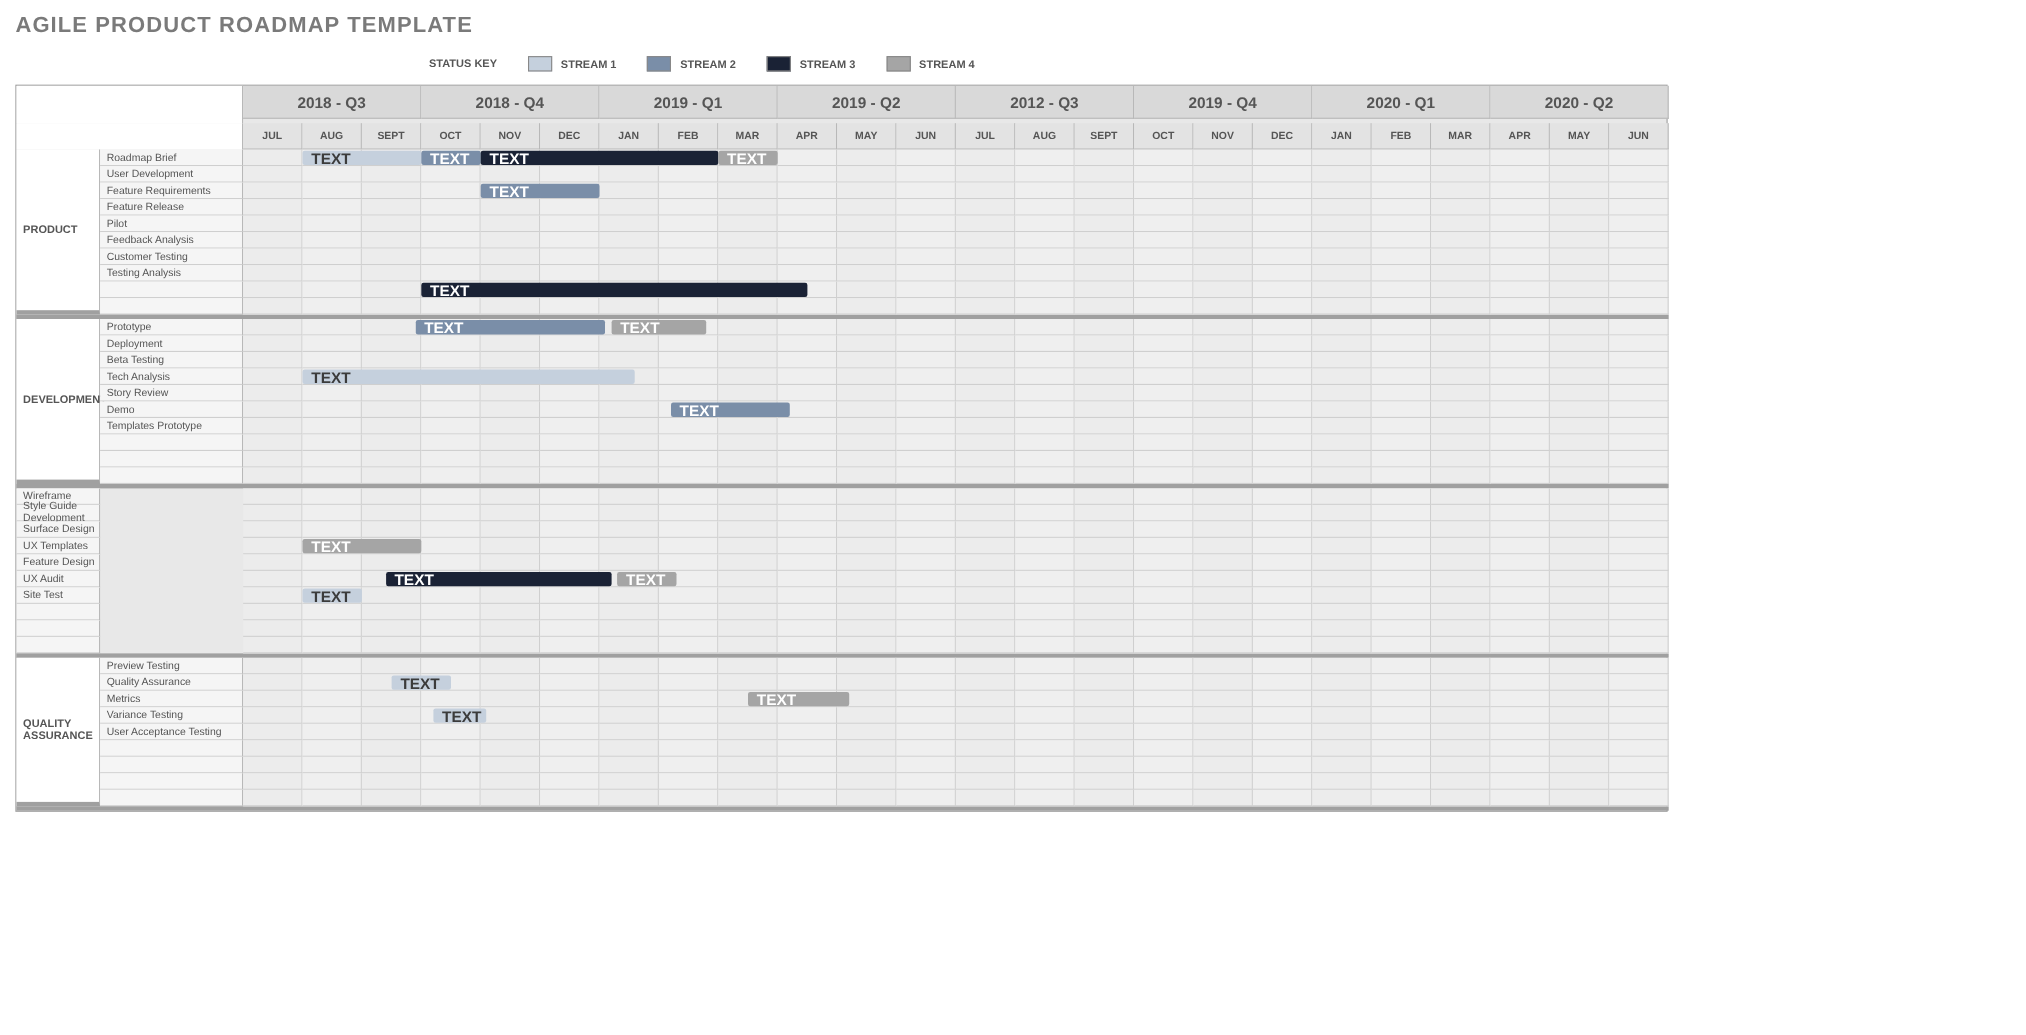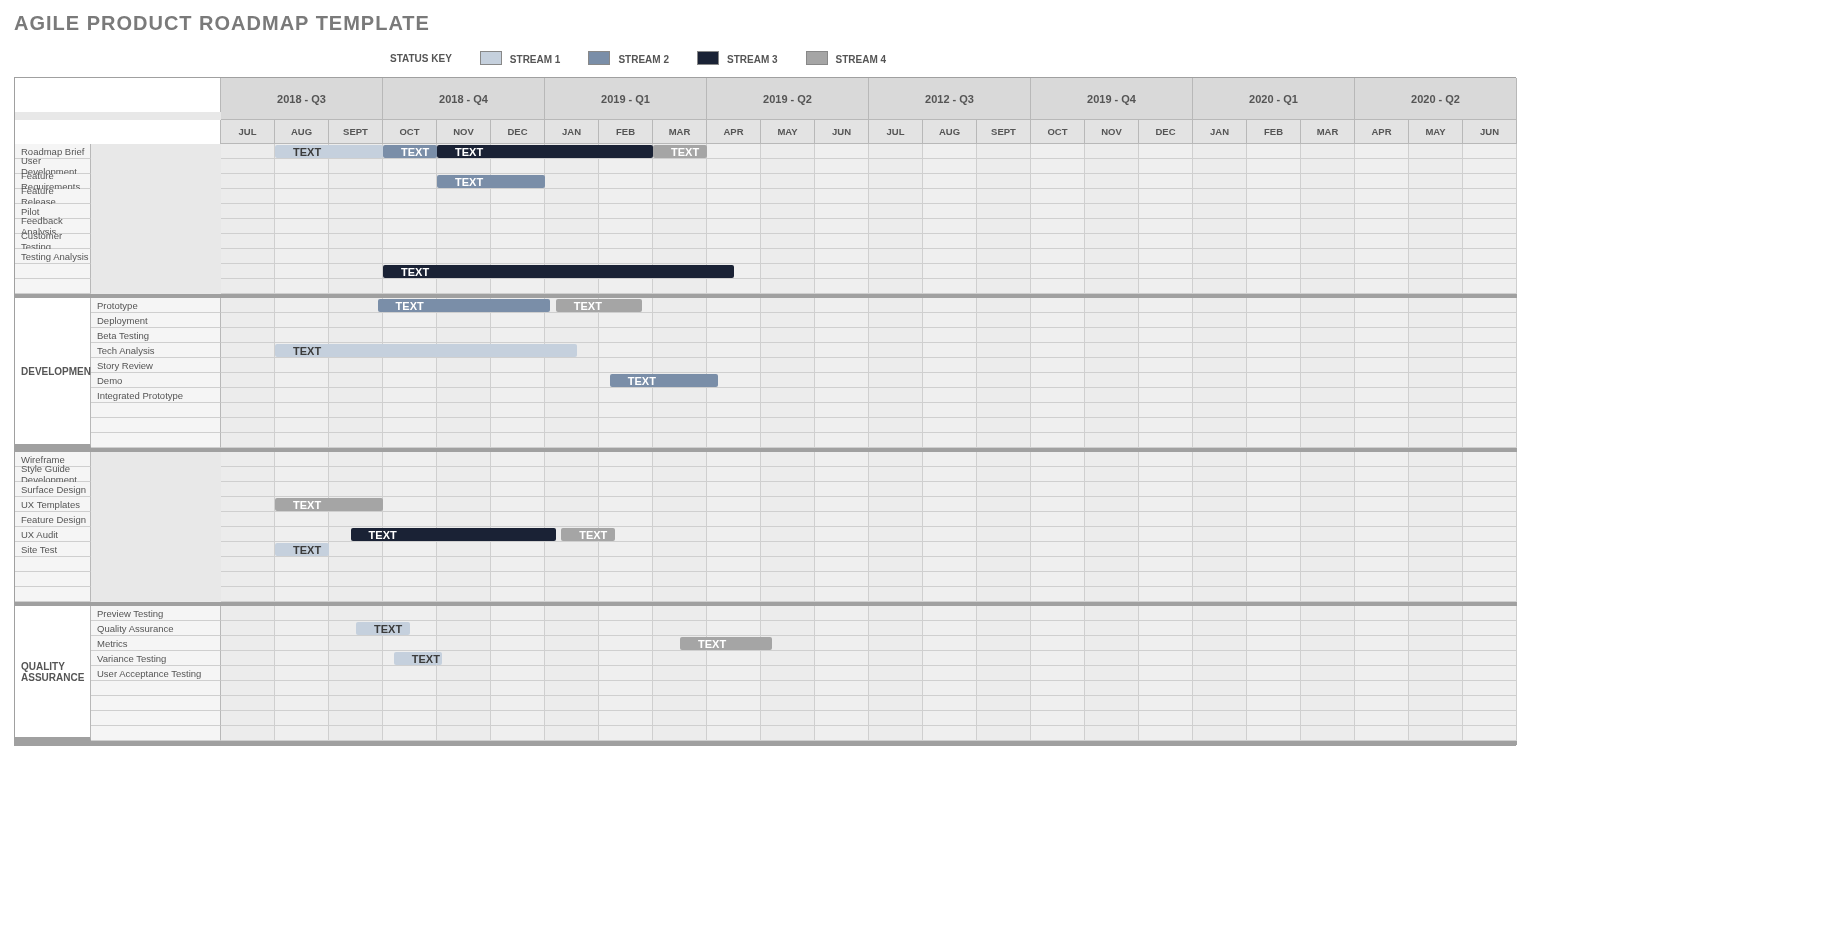--- a/index.html
+++ b/index.html
@@ -69,21 +69,21 @@
     background:var(--bg-grid);
     width:calc(var(--label-w) + var(--task-w) + 24*var(--cell-w));
   }
   .blank{background:#fff;border-right:1px solid var(--border-strong);}
   .hdr-q, .hdr-m{
     display:flex;align-items:center;justify-content:center;
     font-weight:700;
     border-right:1px solid var(--border-strong);
     border-bottom:1px solid var(--border-strong);
   }
-  .hdr-q{height:42px;background:var(--bg-hdr);font-size:11px;color:#555;}
+  .hdr-q{height:30px;background:var(--bg-hdr);font-size:14px;color:#555;}
   .hdr-m{height:24px;background:var(--bg-hdr2);font-size:9.5px;color:#555;}
   .sect-label{
     display:flex;align-items:center;justify-content:flex-start;
     padding-left:6px;
     background:var(--bg-sect);
     border-right:1px solid var(--border-strong);
     border-bottom:4px solid var(--border-heavy);
     font-weight:700;
     font-size:10px;
     color:#555;
@@ -114,22 +114,22 @@
   .timeline .grid{
     position:absolute;inset:0;
     display:grid;
     grid-template-columns:repeat(24, var(--cell-w));
   }
   .bar{
     position:absolute;
     top:1px;
     height:calc(var(--row-h) - 2px);
     display:flex;align-items:center;
-    padding-left:18px;
-    font-size:11px;
+    padding-left:8px;
+    font-size:14px;
     font-weight:700;
     border-radius:2px;
     white-space:nowrap;
   }
   .bar.s1{background:var(--stream1);color:#3b3b3b;}
   .bar.s2{background:var(--stream2);color:#fff;}
   .bar.s3{background:var(--stream3);color:#fff;}
   .bar.s4{background:var(--stream4);color:#fff;}
   .sect-sep{
     grid-column: 1 / -1;
@@ -192,20 +192,21 @@
     <div class="hdr-m">SEPT</div>
     <div class="hdr-m">OCT</div>
     <div class="hdr-m">NOV</div>
     <div class="hdr-m">DEC</div>
     <div class="hdr-m">JAN</div>
     <div class="hdr-m">FEB</div>
     <div class="hdr-m">MAR</div>
     <div class="hdr-m">APR</div>
     <div class="hdr-m">MAY</div>
     <div class="hdr-m">JUN</div>
+    <div class="sect-label" style="grid-row: span 10;">PRODUCT</div>
     <div class="task-label">Roadmap Brief</div>
     <div class="timeline">
       <div class="grid">
         <div class="cell"></div>
         <div class="cell"></div>
         <div class="cell"></div>
         <div class="cell"></div>
         <div class="cell"></div>
         <div class="cell"></div>
         <div class="cell"></div>
@@ -668,21 +669,21 @@
         <div class="cell"></div>
         <div class="cell"></div>
         <div class="cell"></div>
         <div class="cell"></div>
         <div class="cell"></div>
         <div class="cell"></div>
         <div class="cell"></div>
       </div>
       <div class="bar s2" style="left: 388.8px; width: 108px;">TEXT</div>
     </div>
-    <div class="task-label">Integrated Prototype</div>
+    <div class="task-label">Templates Prototype</div>
     <div class="timeline">
       <div class="grid">
         <div class="cell"></div>
         <div class="cell"></div>
         <div class="cell"></div>
         <div class="cell"></div>
         <div class="cell"></div>
         <div class="cell"></div>
         <div class="cell"></div>
         <div class="cell"></div>

